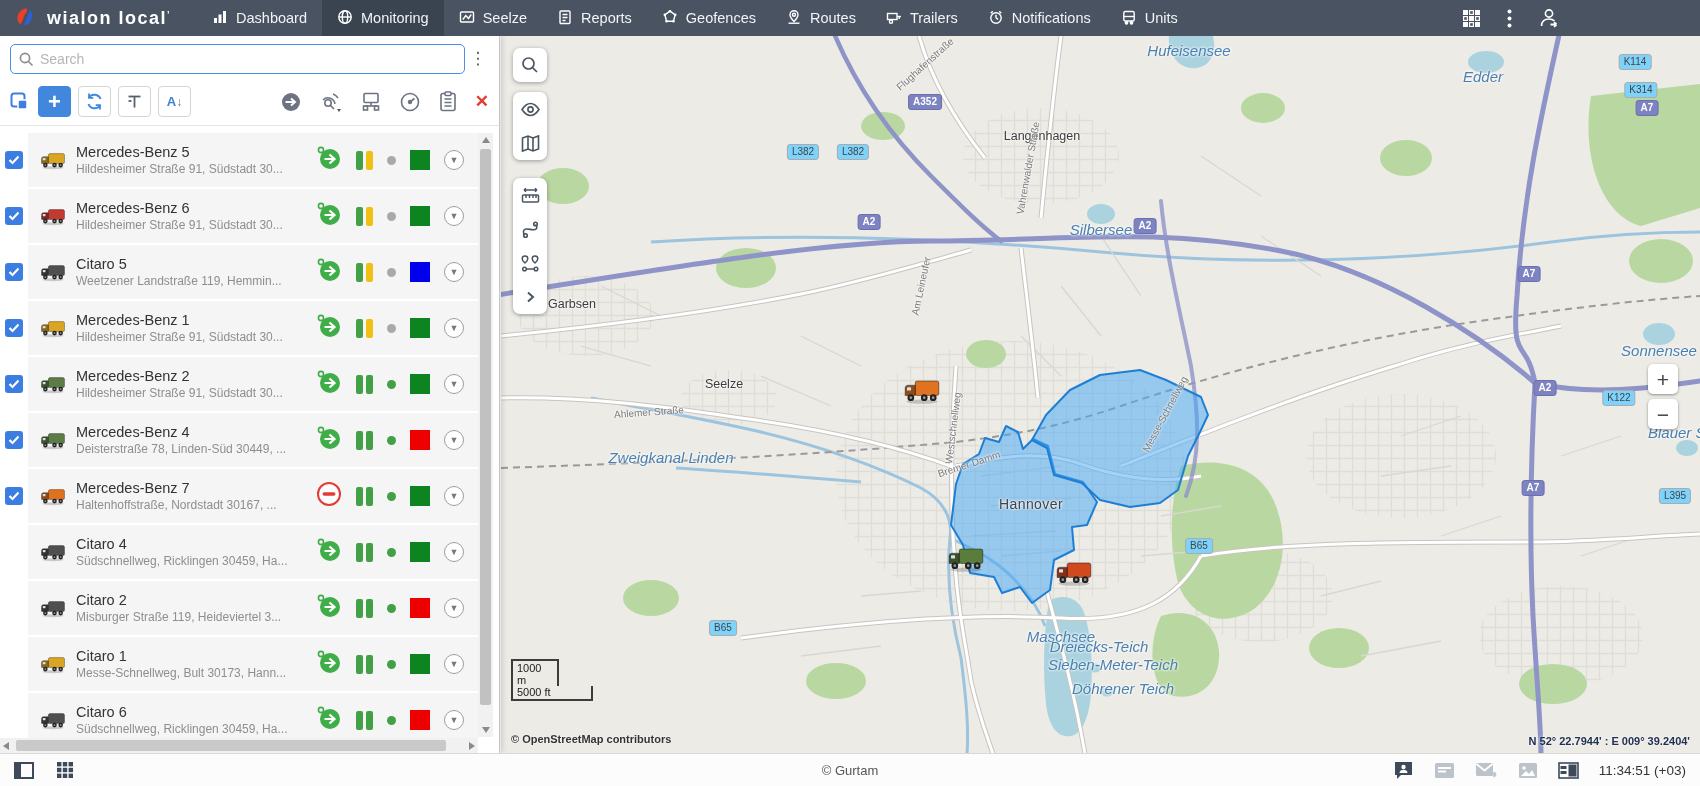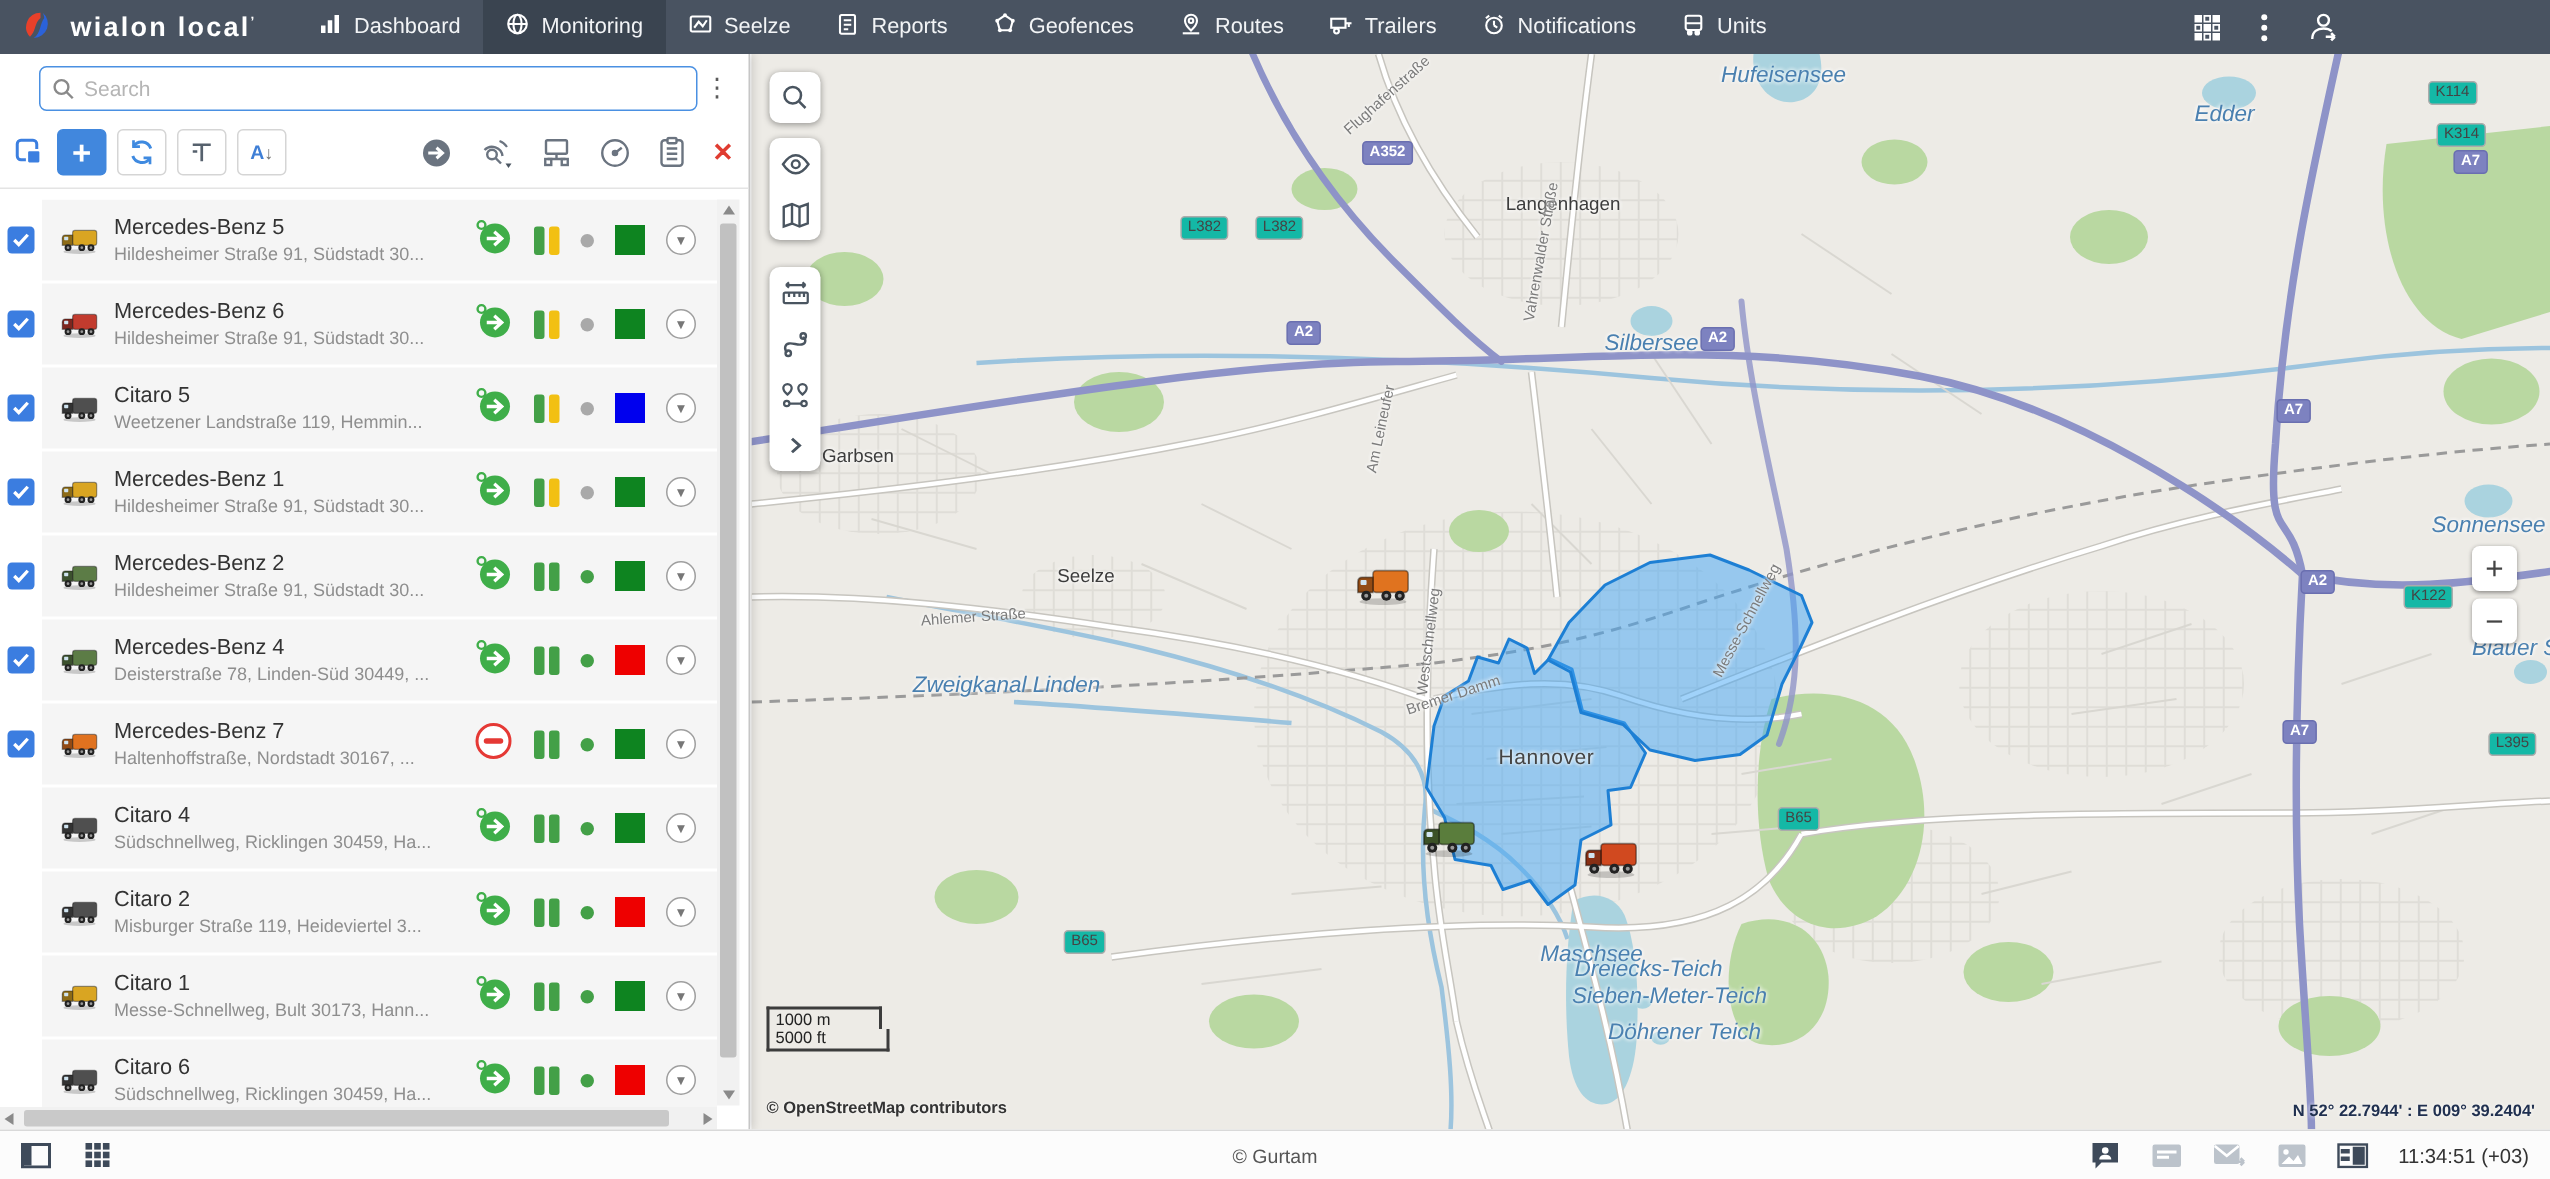--- a/index.html
+++ b/index.html
@@ -13,21 +13,21 @@
   .logo-text sup { font-size:9px; }
   .nav { display:flex; align-items:stretch; }
   .nav-item { display:flex; align-items:center; gap:8px; padding:0 15px; font-size:14.5px; color:#f2f4f6; cursor:pointer; white-space:nowrap; }
   .nav-item.active { background:#3a4450; }
   .nav-item svg { flex:none; }
   .top-right { margin-left:auto; margin-right:140px; display:flex; align-items:center; gap:26px; }
   .top-icon-btn { display:flex; align-items:center; cursor:pointer; }
 
   
   .sidebar { position:absolute; top:36px; left:0; width:500px; height:717px; background:#fff; border-right:1px solid #c6c6c6; z-index:30; box-shadow:2px 0 6px rgba(0,0,0,.15); }
-  .search-row { display:flex; align-items:center; padding:8px 8px 6px 26px; }
+  .search-row { display:flex; align-items:center; padding:8px 8px 6px 10px; }
   .search-box { flex:1; display:flex; align-items:center; height:30px; border:1px solid #4a90e2; border-radius:5px; padding:0 8px; gap:6px; }
   .search-box input { border:none; outline:none; flex:1; font-size:14px; color:#333; font-family:"Liberation Sans",sans-serif; }
   .search-box input::placeholder { color:#b5b5b5; }
   .kebab { width:26px; text-align:center; font-size:17px; color:#5a5a5a; cursor:pointer; letter-spacing:0; line-height:10px; }
   .toolbar { display:flex; align-items:center; padding:6px 10px 8px 8px; border-bottom:1px solid #e4e4e4; gap:7px; }
   .tb-btn { width:33px; height:31px; border:1px solid #d5d5d5; border-radius:4px; background:#fff; display:flex; align-items:center; justify-content:center; cursor:pointer; }
   .tb-btn.plus { background:#4187dd; border-color:#4187dd; color:#fff; font-size:22px; font-weight:bold; line-height:1; }
   .tb-selectall { width:22px; height:22px; display:flex; align-items:center; justify-content:center; margin-right:1px; cursor:pointer; }
   .tb-right { margin-left:auto; display:flex; align-items:center; gap:17px; }
   .tb-ric { cursor:pointer; display:flex; align-items:center; }
@@ -65,30 +65,30 @@
   
   .map { position:absolute; top:36px; left:501px; width:1199px; height:717px; background:#edebe6; overflow:hidden; }
   .map svg.base { position:absolute; top:0; left:0; }
   .mlabel { position:absolute; transform:translate(-50%,-50%); white-space:nowrap; text-shadow:0 0 3px #fff,0 0 3px #fff; pointer-events:none; }
   .mlabel.city { font-size:12.5px; color:#3c3c3c; }
   .mlabel.big { font-size:14px; color:#444; letter-spacing:.4px; }
   .mlabel.water { font-size:15px; font-style:italic; color:#4a80b0; }
   .mlabel.street { font-size:10px; color:#7b7b7b; }
   .shield { position:absolute; transform:translate(-50%,-50%); font-size:10px; line-height:1; border-radius:3px; padding:2px 4px; }
   .shield.mw { background:#7d82c0; color:#fff; font-weight:bold; border:1px solid #6a6fb0; }
-  .shield.road { background:#14b8a6; color:#444; border:1px solid #ababab; }
+  .shield.road { background:#7dd3fc; color:#444; border:1px solid #ababab; }
   .mveh { position:absolute; transform:translate(-50%,-50%); }
 
   .mapctl { position:absolute; left:12px; display:flex; flex-direction:column; background:#fff; border-radius:7px; box-shadow:0 1px 4px rgba(0,0,0,.35); }
   .mapctl .mc { width:34px; height:34px; display:flex; align-items:center; justify-content:center; cursor:pointer; color:#4a5560; }
   .zoomctl { position:absolute; right:22px; top:328px; display:flex; flex-direction:column; gap:5px; }
   .zbtn { width:30px; height:30px; background:#fff; border-radius:5px; box-shadow:0 1px 3px rgba(0,0,0,.4); display:flex; align-items:center; justify-content:center; font-size:21px; color:#444; cursor:pointer; line-height:1; }
 
   .scalebar { position:absolute; left:10px; bottom:52px; }
-  .scale-m { width:77px; border:2px solid #3c3c3c; border-bottom:none; padding:1px 4px 0; font-size:11px; color:#222; background:transparent; }
+  .scale-m { width:48px; border:2px solid #3c3c3c; border-bottom:none; padding:1px 4px 0; font-size:11px; color:#222; background:transparent; }
   .scale-ft { width:82px; border:2px solid #3c3c3c; border-top:none; padding:0 4px 1px; font-size:11px; color:#222; margin-top:0; }
   .attrib { position:absolute; left:10px; bottom:8px; font-size:11px; font-weight:bold; color:#333; text-shadow:0 0 2px #fff; }
   .coords { position:absolute; right:10px; bottom:6px; font-size:11px; font-weight:bold; color:#203050; text-shadow:0 0 3px #fff; }
 
   
   .statusbar { position:absolute; bottom:0; left:0; width:1700px; height:33px; background:#fcfcfc; border-top:1px solid #d9d9d9; display:flex; align-items:center; z-index:60; }
   .sb-left { display:flex; align-items:center; gap:22px; padding-left:14px; }
   .sb-center { position:absolute; left:0; right:0; text-align:center; font-size:13px; color:#555; pointer-events:none; }
   .sb-right { margin-left:auto; display:flex; align-items:center; gap:20px; padding-right:14px; }
   .sb-time { font-size:13.5px; color:#333; }

